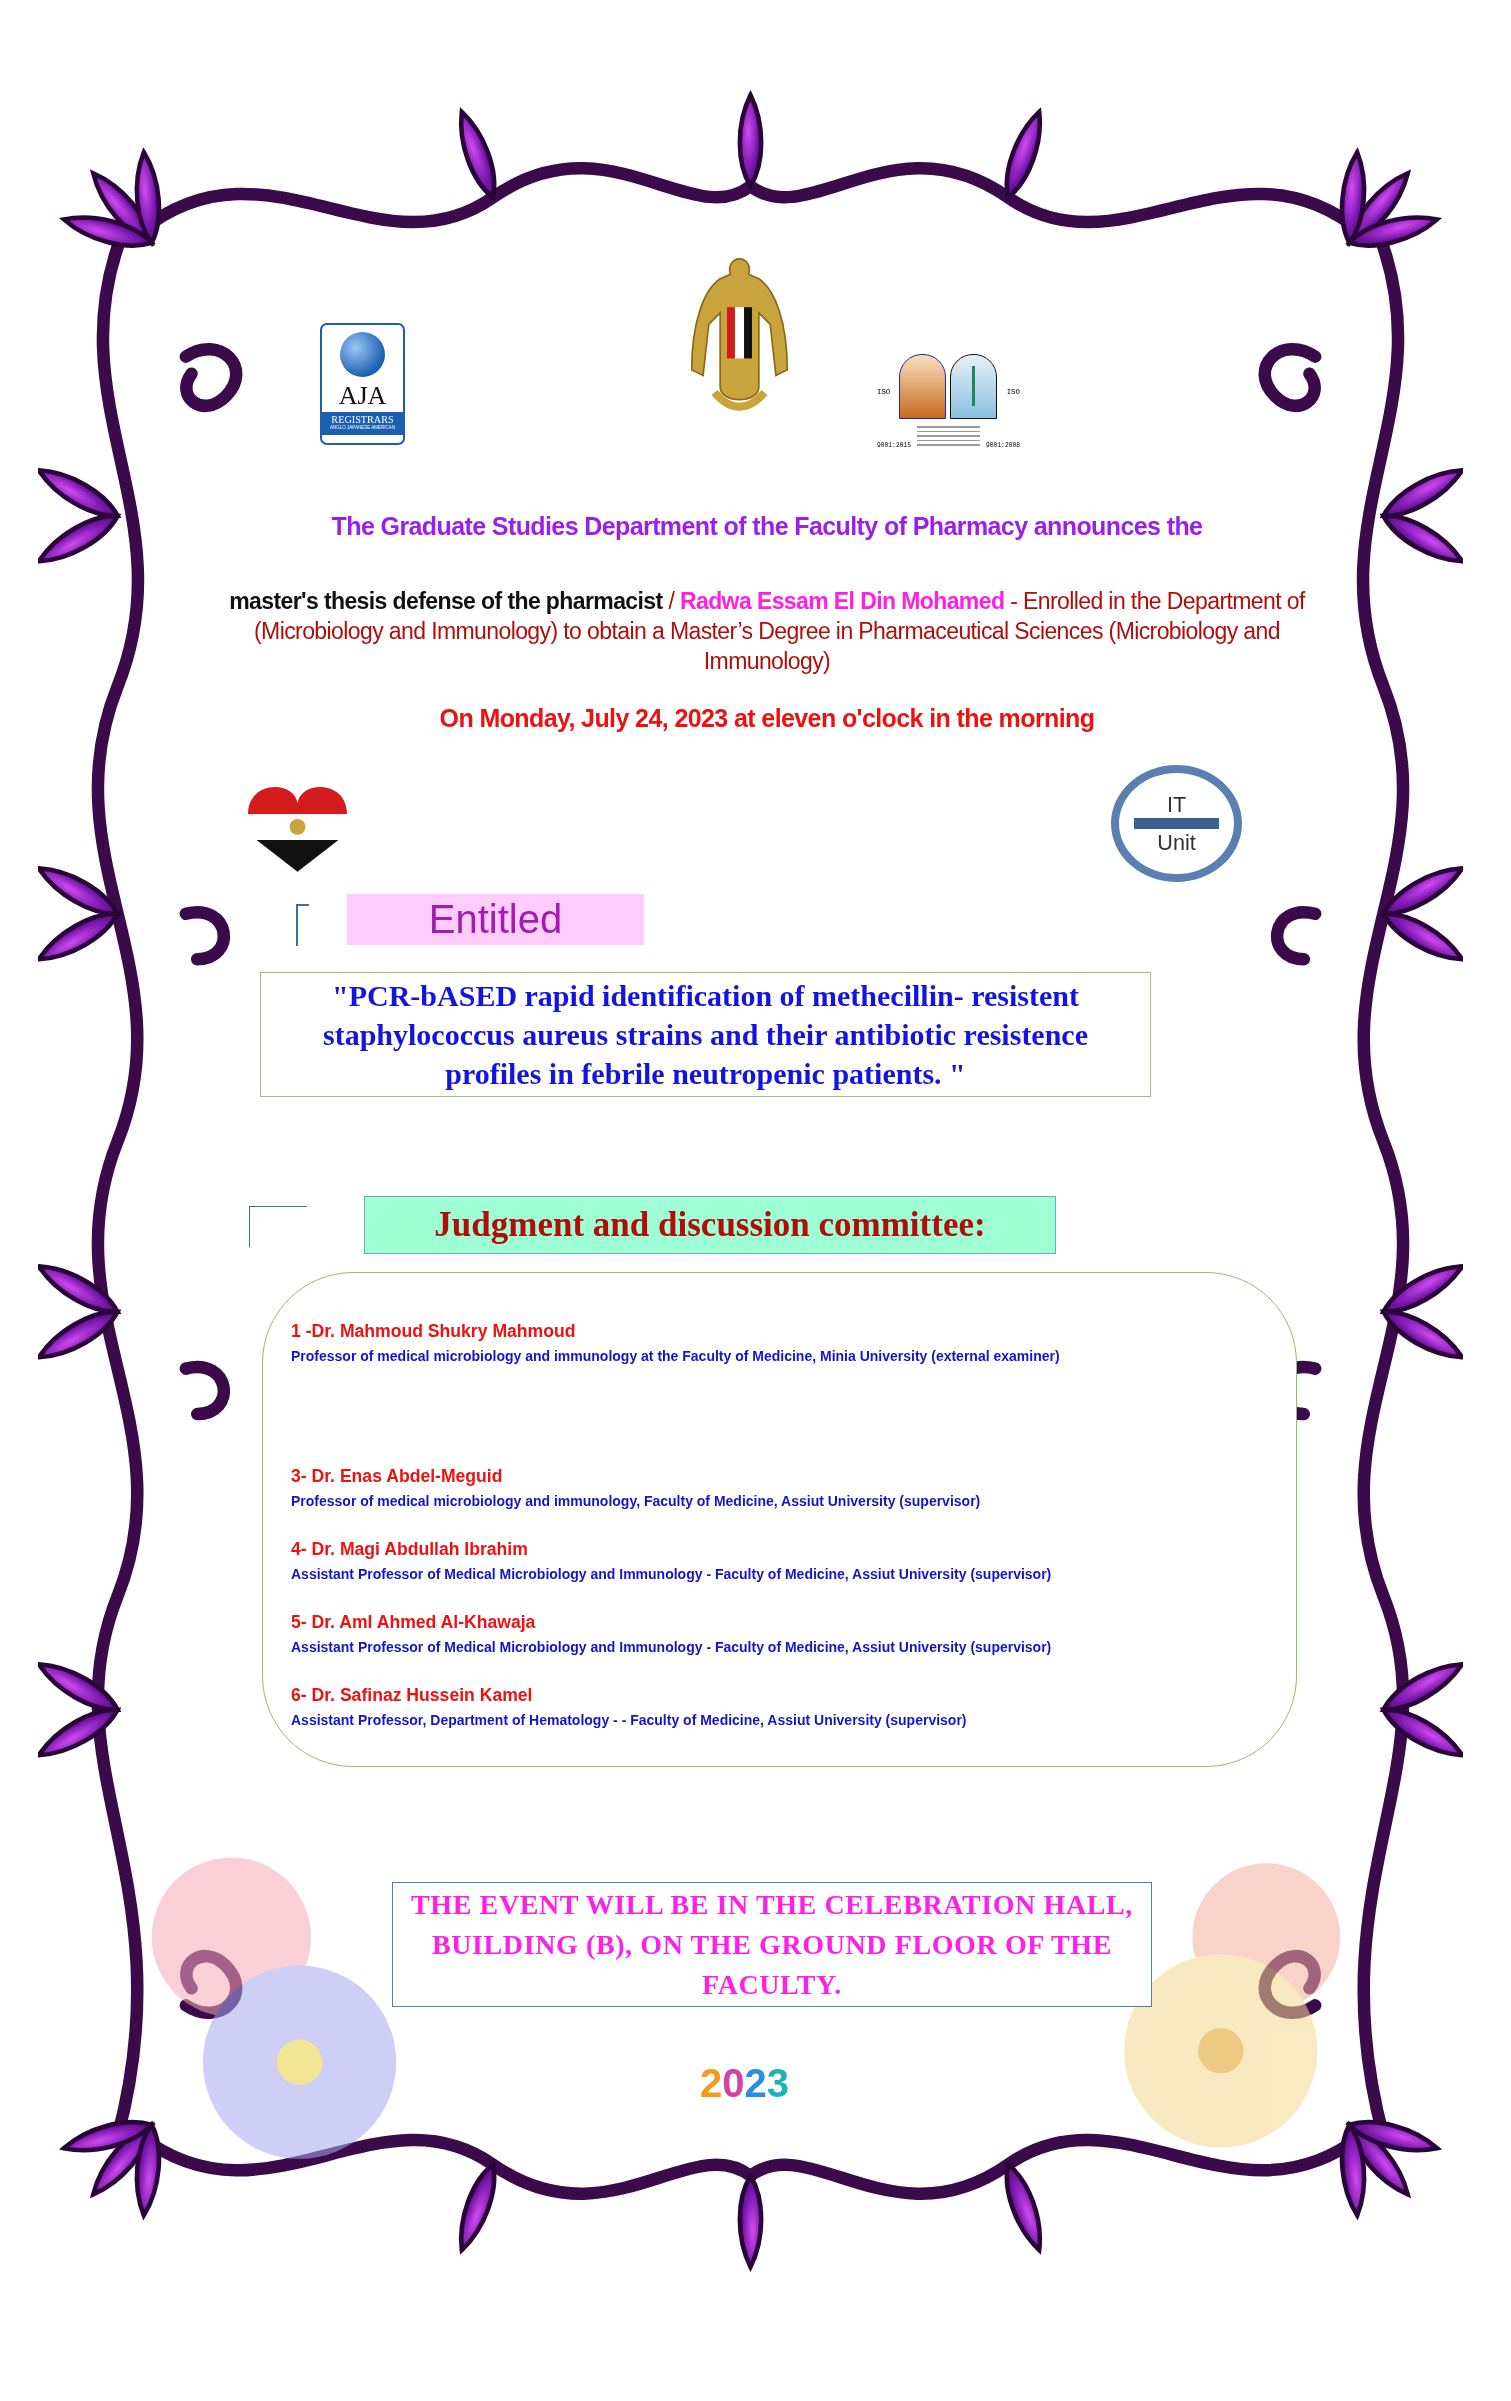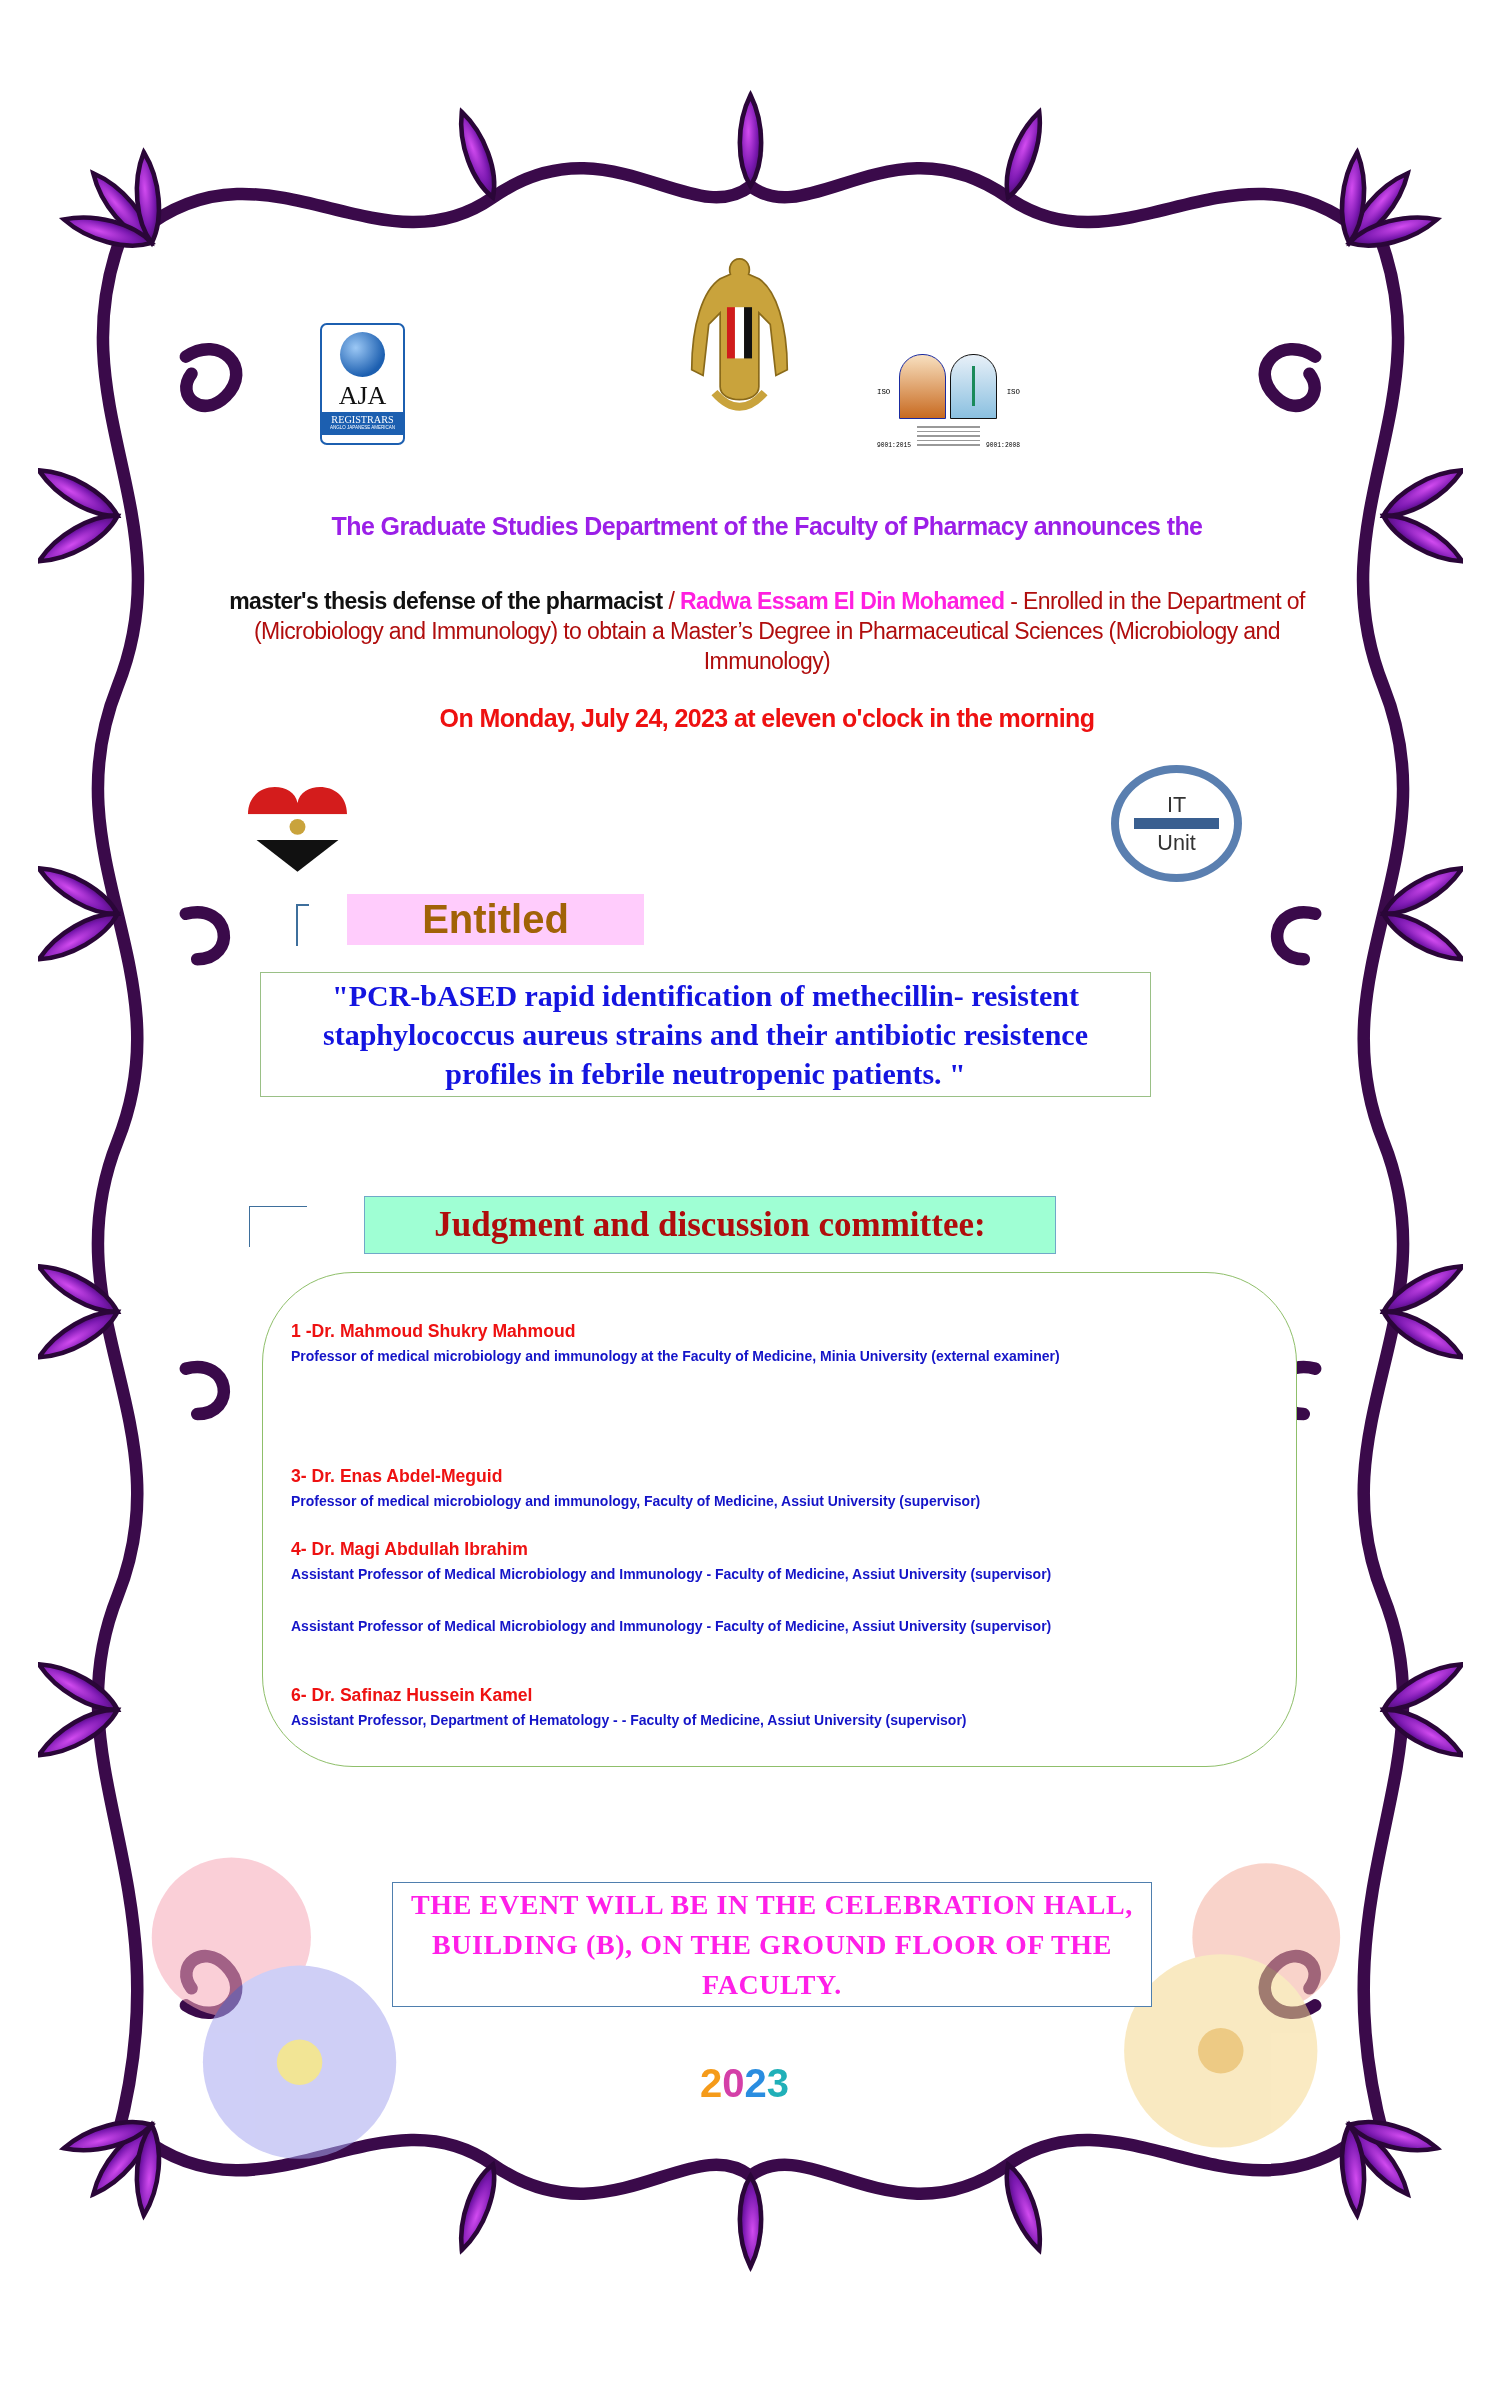--- a/index.html
+++ b/index.html
@@ -6,21 +6,21 @@
   body { width:1512px; height:2401px; background:#ffffff; position:relative; overflow:hidden; font-family:"Liberation Sans", sans-serif; }
   .abs { position:absolute; }
   .frame { left:38px; top:61px; width:1425px; height:2240px; }
   .frame svg { width:100%; height:100%; }
   .center { text-align:center; }
   .l1 { left:227px; width:1080px; top:512px; font-size:25px; font-weight:bold; color:#9b1fe8; letter-spacing:-0.6px; }
   .l2 { left:227px; width:1080px; top:586px; font-size:23px; line-height:30px; color:#b00d0d; letter-spacing:-0.6px; }
   .l2 .blk { color:#111; font-weight:bold; }
   .l2 .mag { color:#ff1fe0; font-weight:bold; }
   .l3 { left:227px; width:1080px; top:704px; font-size:25px; font-weight:bold; color:#ee1111; letter-spacing:-0.6px; }
-  .entitled-box { left:347px; top:894px; width:297px; height:51px; background:#ffccfc; display:flex; align-items:center; justify-content:center; font-size:40px; color:#a16207;font-weight:bold; }
+  .entitled-box { left:347px; top:894px; width:297px; height:51px; background:#ffccfc; display:flex; align-items:center; justify-content:center; font-size:40px; color:#a21caf; }
   .bracket { border-left:2.3px solid #3e6f9c; border-top:2.3px solid #3e6f9c; }
   .title-box { left:260px; top:972px; width:891px; height:125px; border:1.1px solid #9ac086; box-sizing:border-box; display:flex; align-items:center; justify-content:center; text-align:center; font-family:"Liberation Serif", serif; font-weight:bold; font-size:30px; line-height:39px; color:#1414e0; padding:0 11.4px; }
   .cmt-head { left:364px; top:1196px; width:692px; height:58px; background:#9fffd4; border:1.1px solid #70a8c8; box-sizing:border-box; display:flex; align-items:center; justify-content:center; font-family:"Liberation Serif", serif; font-weight:bold; font-size:35px; color:#b00d0d; }
   .cmt-box { left:262px; top:1272px; width:1035px; height:495px; border:1.1px solid #8fbf6a; border-radius:91px; box-sizing:border-box; background:#fff; }
   .member { position:absolute; left:28px; }
   .member .nm { font-size:17.6px; font-weight:bold; color:#ee1111; }
   .member .rl { font-size:14px; font-weight:bold; color:#1414c8; margin-top:5.7px; }
   .event-box { left:392px; top:1882px; width:760px; height:125px; border:1.1px solid #4f7fae; box-sizing:border-box; background:#fff; display:flex; align-items:center; justify-content:center; text-align:center; font-family:"Liberation Serif", serif; font-weight:bold; font-size:28px; line-height:40px; color:#ff1fe8; text-transform:uppercase; padding:0 5.7px; letter-spacing:0.6px; }
   .year { left:682px; top:2061px; width:125px; height:51px; font-family:"Liberation Sans", sans-serif; font-weight:bold; font-size:40px; text-align:center; }
   .year span:nth-child(1){color:#f59b1a;} .year span:nth-child(2){color:#d43fa8;} .year span:nth-child(3){color:#2a8de0;} .year span:nth-child(4){color:#20b0b8;}
@@ -184,20 +184,21 @@
   </div>
   <div class="member" style="top:193px;">
     <div class="nm">3- Dr. Enas Abdel-Meguid</div>
     <div class="rl">Professor of medical microbiology and immunology, Faculty of Medicine, Assiut University (supervisor)</div>
   </div>
   <div class="member" style="top:266px;">
     <div class="nm">4- Dr. Magi Abdullah Ibrahim</div>
     <div class="rl">Assistant Professor of Medical Microbiology and Immunology - Faculty of Medicine, Assiut University (supervisor)</div>
   </div>
   <div class="member" style="top:339px;">
+    <div class="nm">5- Dr. Aml Ahmed Al-Khawaja</div>
     <div class="rl">Assistant Professor of Medical Microbiology and Immunology - Faculty of Medicine, Assiut University (supervisor)</div>
   </div>
   <div class="member" style="top:412px;">
     <div class="nm">6- Dr. Safinaz Hussein Kamel</div>
     <div class="rl">Assistant Professor, Department of Hematology - - Faculty of Medicine, Assiut University (supervisor)</div>
   </div>
 </div>
 
 <div class="abs event-box">The event will be in the celebration hall, building (B), on the ground floor of the faculty.</div>
 

